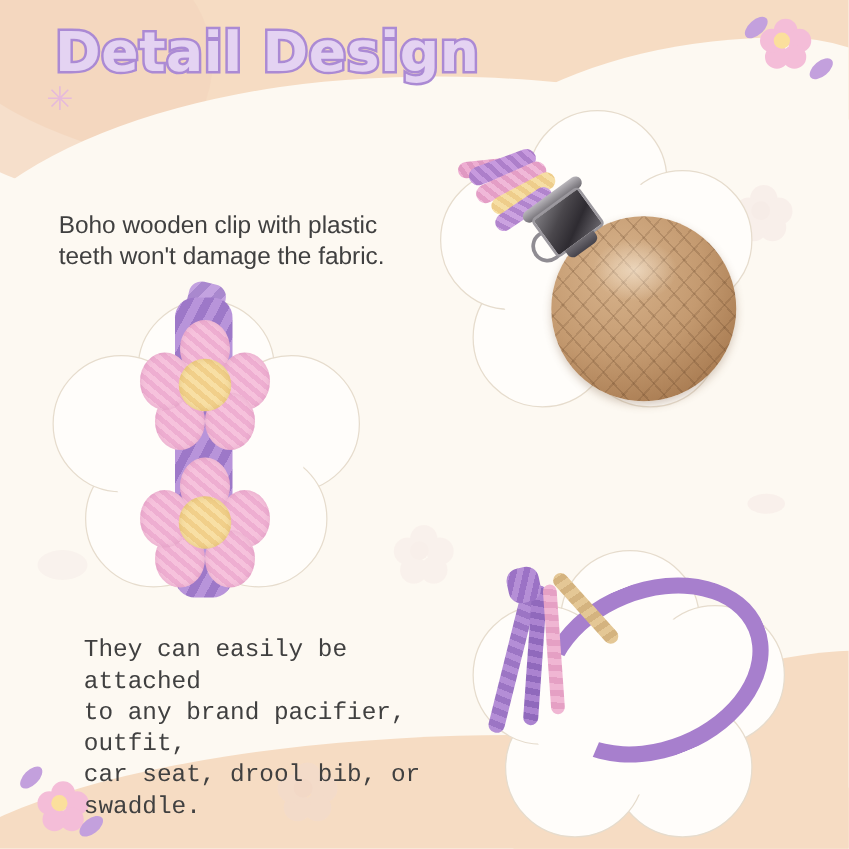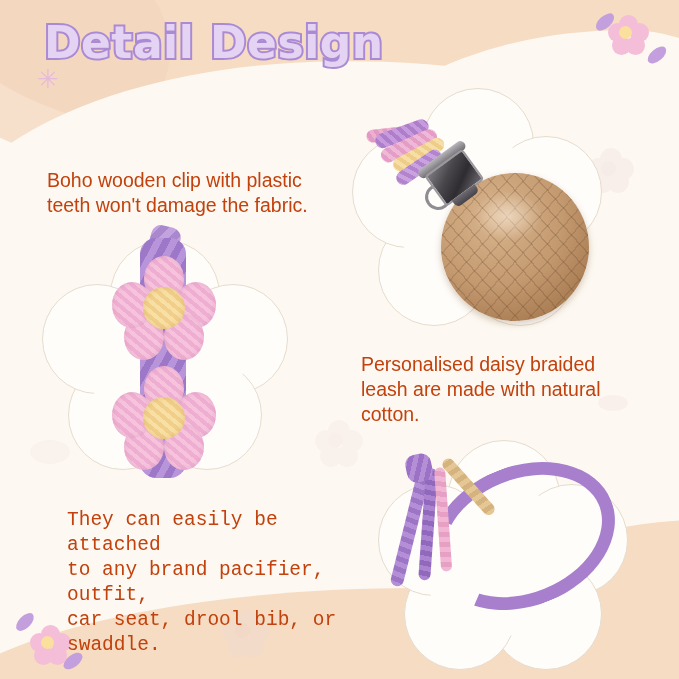--- a/index.html
+++ b/index.html
@@ -113,21 +113,21 @@
     box-sizing:border-box;
   }
   .flower-bg .fcore{
     position:absolute;border-radius:50%;
     background:#fffdfa;
   }
 
   
   .para{
     position:absolute;
-    color:#c2410c;
+    color:#404040;
     font-size:19.5px;
     line-height:25px;
     font-family:"Liberation Sans", sans-serif;
     white-space:pre-line;
   }
 
   
   .photo-clip{position:absolute;left:383px;top:105px;width:230px;height:225px;}
   .bead{
     position:absolute;left:58px;top:68px;width:148px;height:148px;
@@ -380,23 +380,20 @@
     <div class="daisy d2">
       <div class="p" style="left:34px;top:0px;"></div>
       <div class="p" style="left:66px;top:26px;"></div>
       <div class="p" style="left:54px;top:58px;"></div>
       <div class="p" style="left:14px;top:58px;"></div>
       <div class="p" style="left:2px;top:26px;"></div>
       <div class="c"></div>
     </div>
   </div>
 
-  <div class="para" style="left:361px;top:352px;width:290px;">Personalised daisy braided
-leash are made with natural
-cotton.</div>
 
   <div class="flower-bg" style="left:378px;top:440px;width:250px;height:230px;">
     <div class="fp" style="left:70px;top:0px;width:112px;height:112px;"></div>
     <div class="fp" style="left:138px;top:44px;width:112px;height:112px;"></div>
     <div class="fp" style="left:112px;top:118px;width:112px;height:112px;"></div>
     <div class="fp" style="left:26px;top:118px;width:112px;height:112px;"></div>
     <div class="fp" style="left:0px;top:44px;width:112px;height:112px;"></div>
     <div class="fcore" style="left:44px;top:48px;width:162px;height:148px;"></div>
   </div>
 

